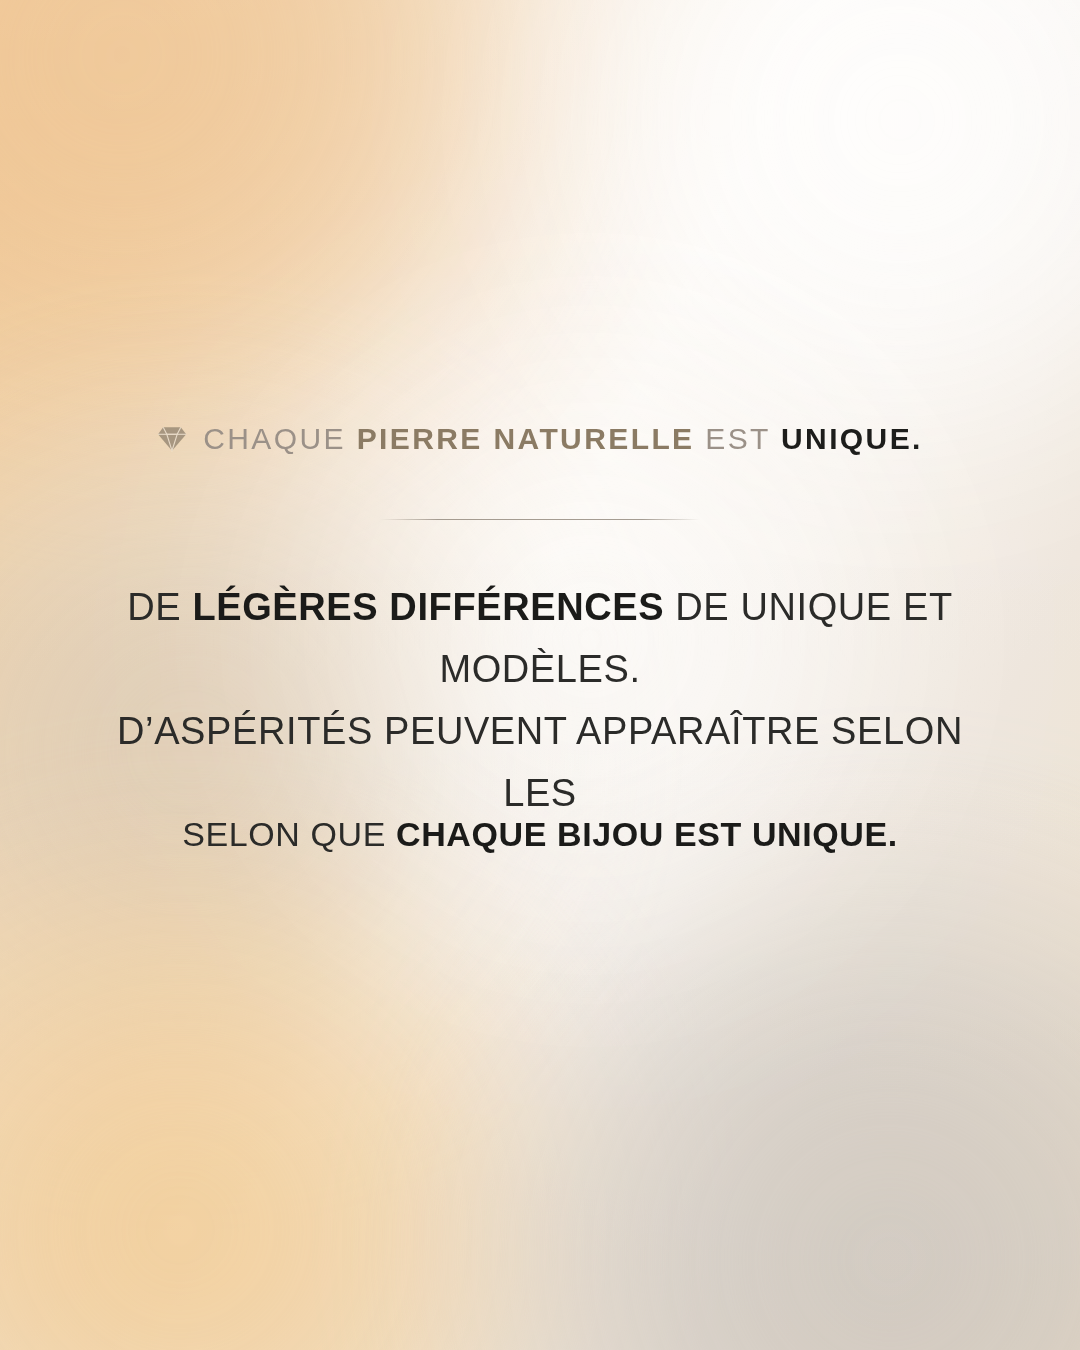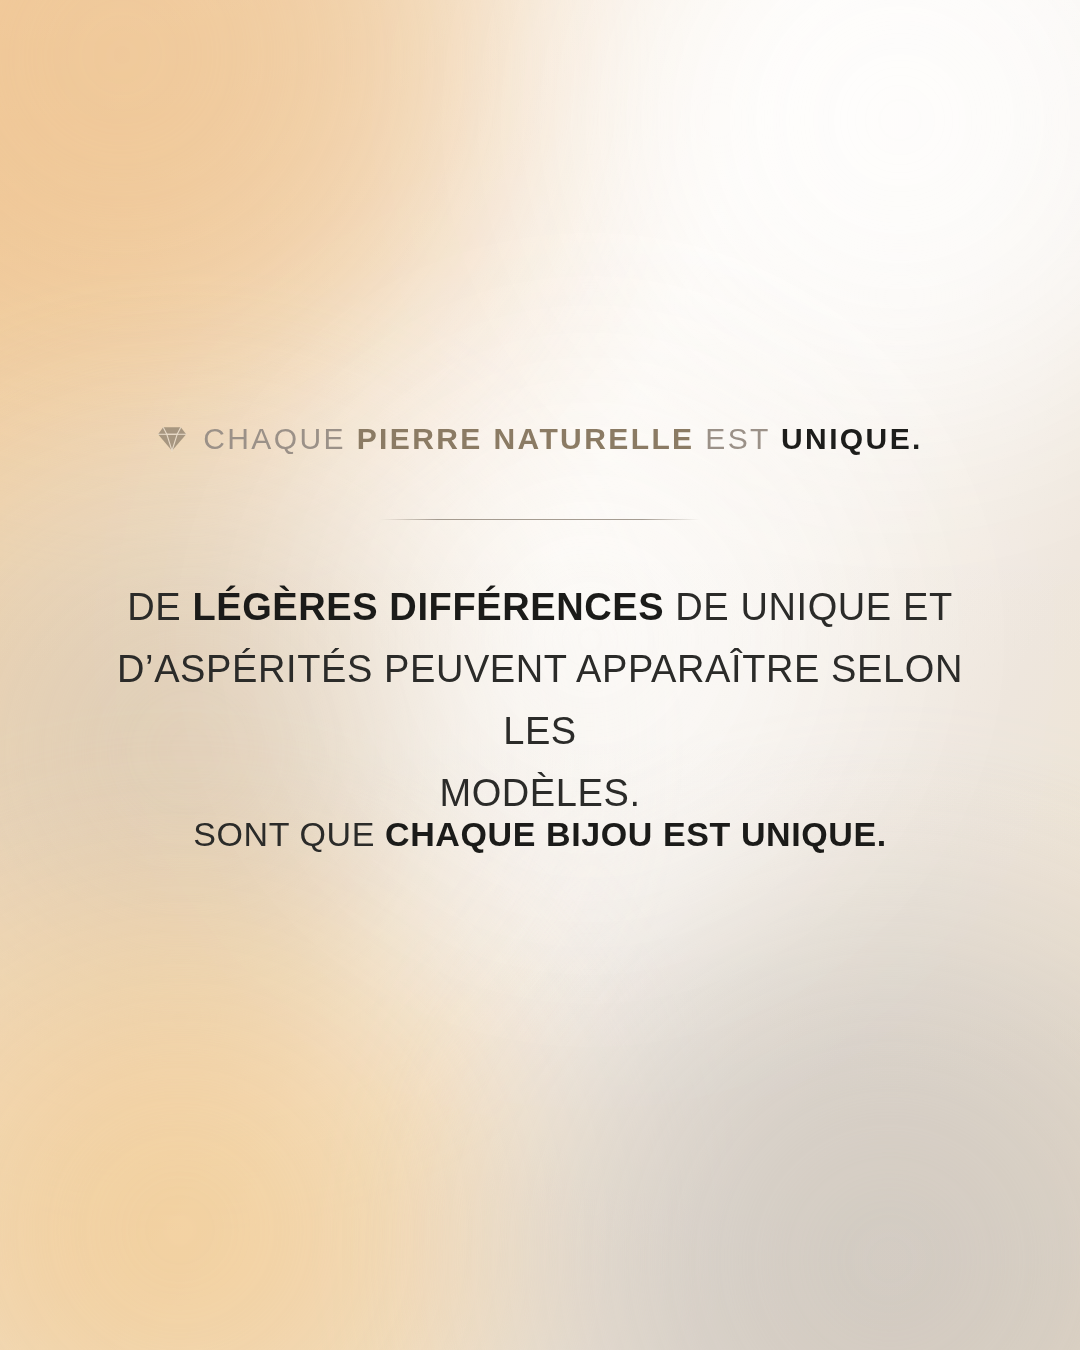--- a/index.html
+++ b/index.html
@@ -187,22 +187,22 @@
             <path d="M9.8 8.3h10.4"></path>
           </g>
         </svg>
       </span><span class="h-light">CHAQUE </span><span class="h-mid">PIERRE NATURELLE</span><span class="h-light"> EST </span><span class="h-dark">UNIQUE</span><span class="h-dark">.</span>
     </div>
 
     <div class="divider"></div>
 
     <div class="para para-1">
       <span class="line"><span>DE </span><b>LÉGÈRES DIFFÉRENCES</b><span> DE UNIQUE ET</span></span>
+      <span class="line">MODÈLES.</span>
       <span class="line">D’ASPÉRITÉS PEUVENT APPARAÎTRE SELON LES</span>
-      <span class="line">MODÈLES.</span>
     </div>
 
     <div class="para para-2">
-      <span class="line"><span>SONT QUE </span><b>CHAQUE BIJOU EST UNIQUE.</b></span>
+      <span class="line"><span>SELON QUE </span><b>CHAQUE BIJOU EST UNIQUE.</b></span>
     </div>
 
   </div>
 </div>
 
 </body></html>

